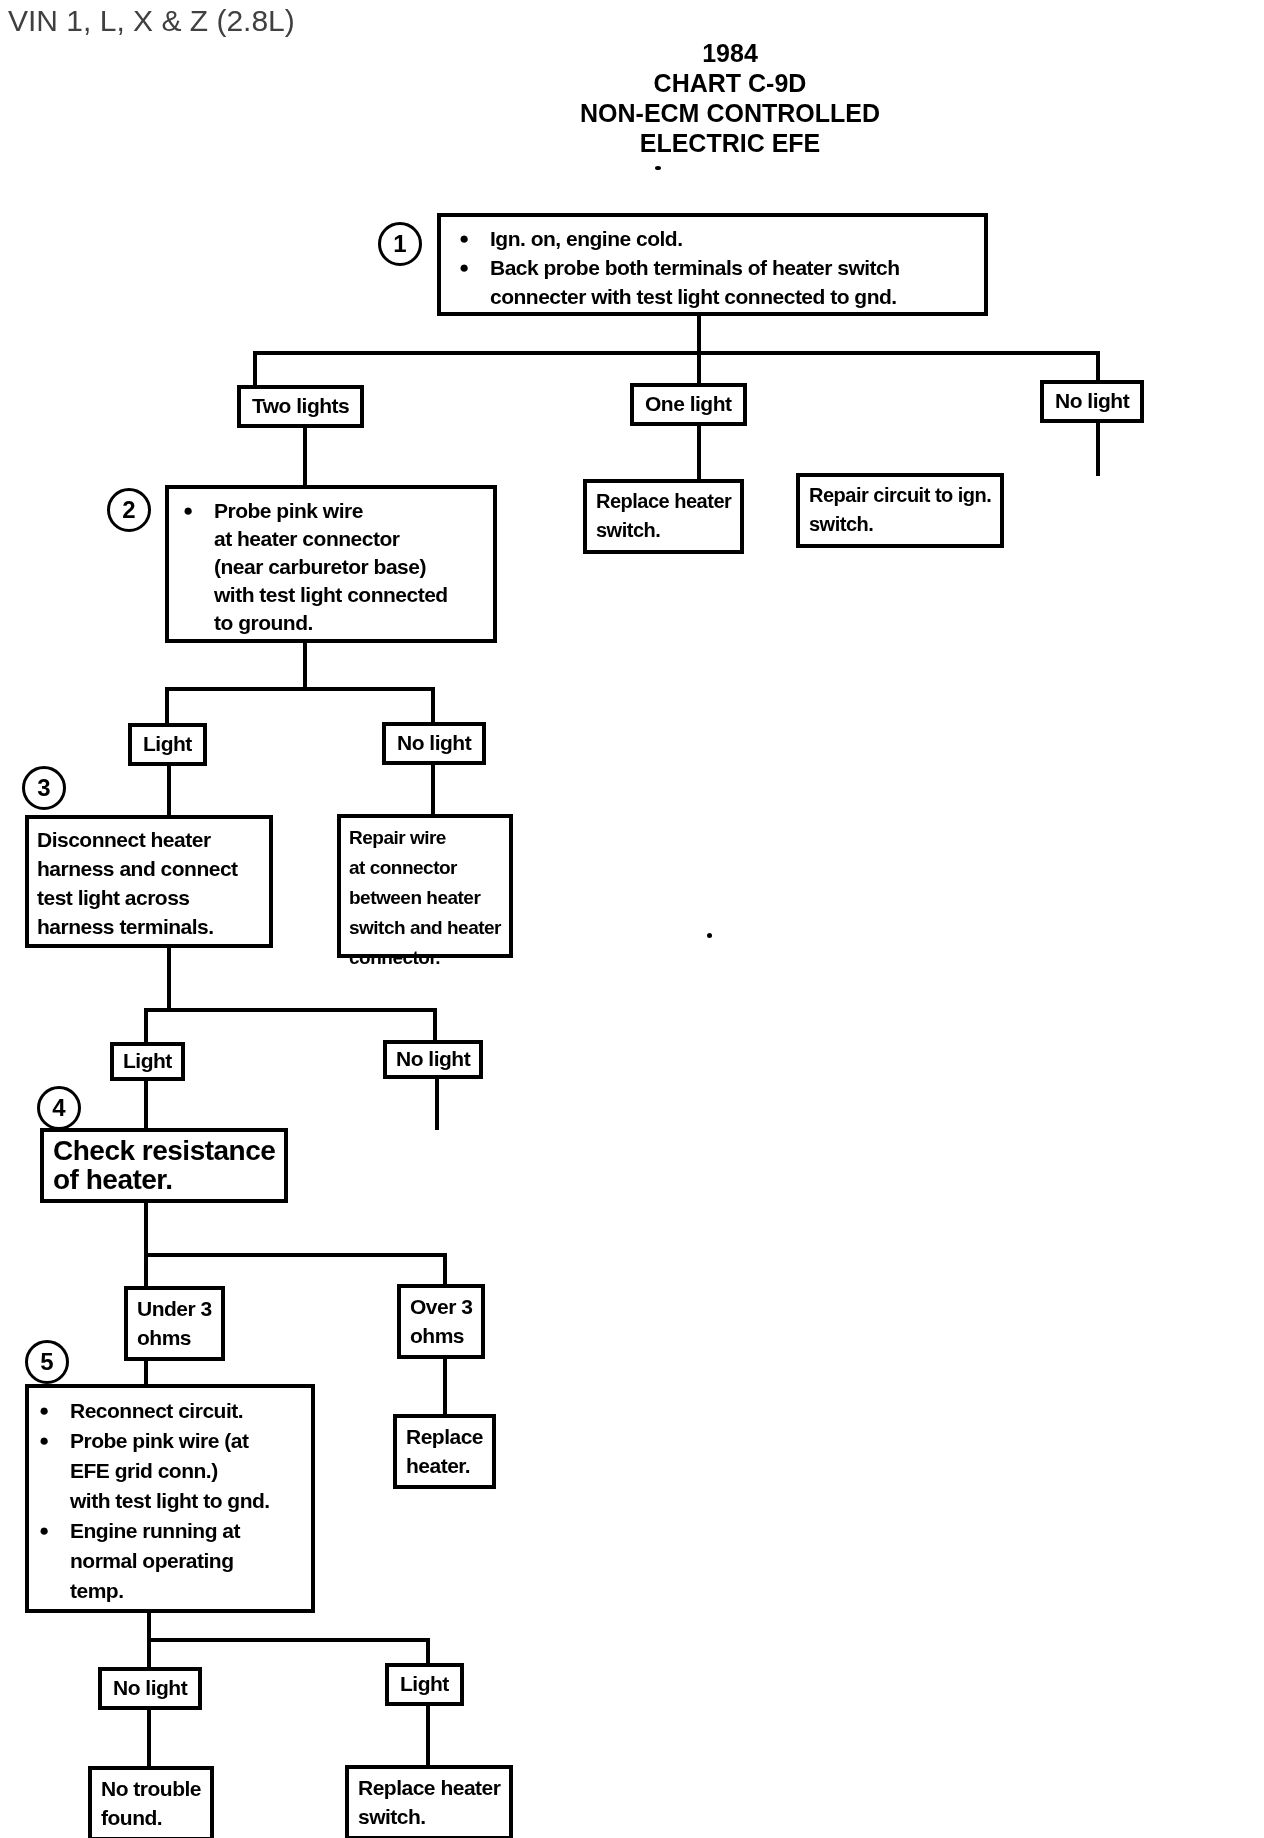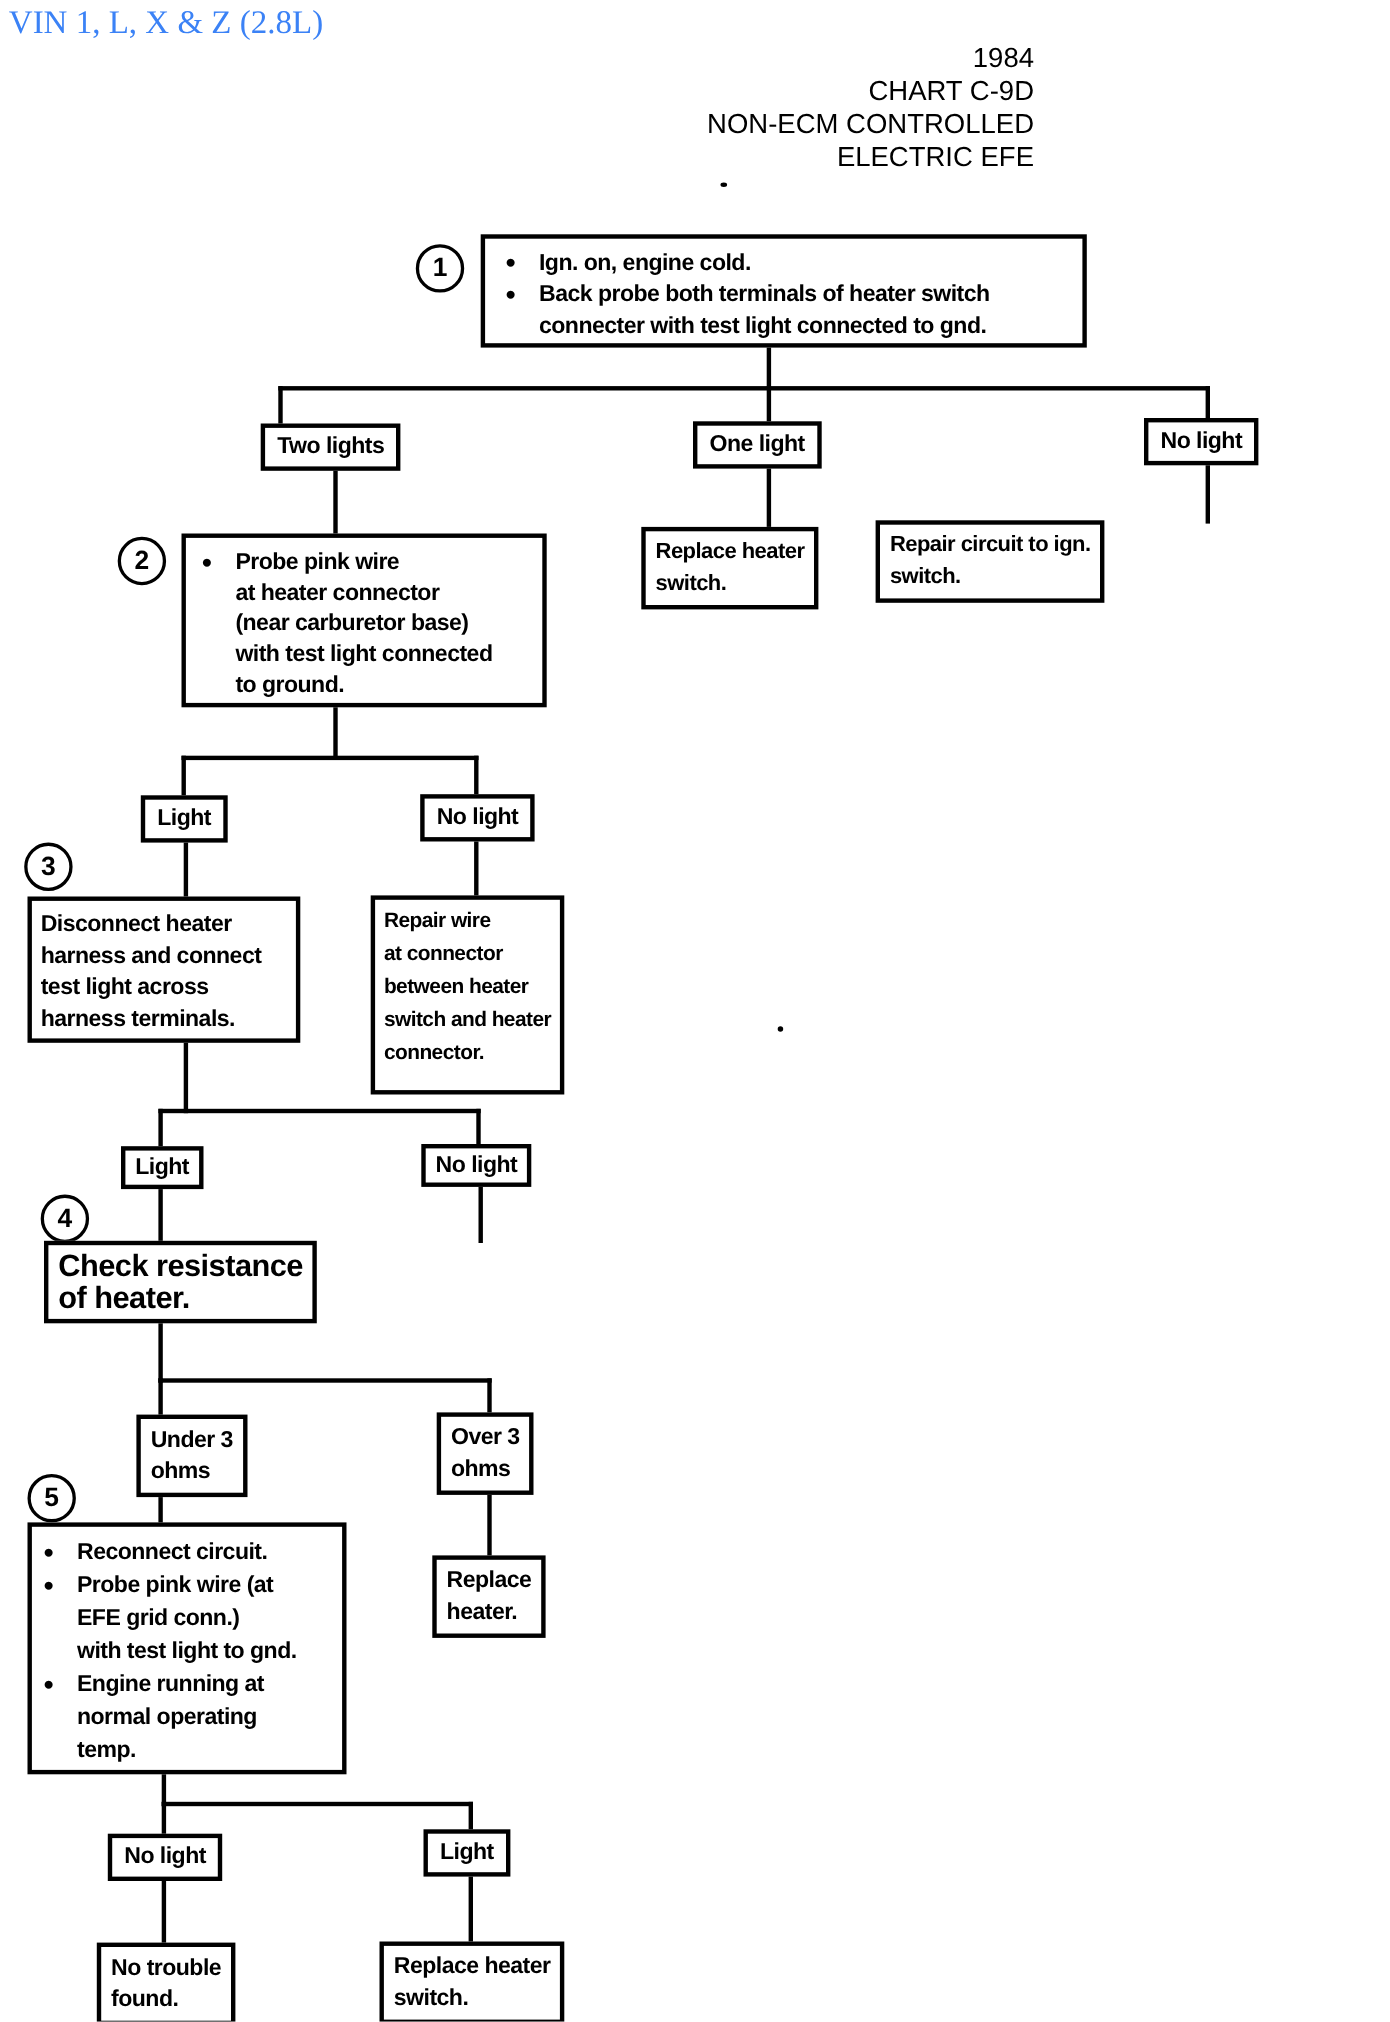--- a/index.html
+++ b/index.html
@@ -7,27 +7,27 @@
     position:relative;
     width:1264px;height:1838px;
     background:#ffffff;
     font-family:"Liberation Sans",sans-serif;
     color:#000;
     overflow:hidden;
   }
   
   .vin-block{
     position:absolute;left:8px;top:2px;
-    font-family:Liberation Serif, serif;
-    font-size:30px;line-height:38px;color:#3b82f6;
+    font-family:Liberation Sans, sans-serif;
+    font-size:30px;line-height:38px;color:#404040;
     white-space:nowrap;
   }
   .title-block{
     position:absolute;left:520px;top:38px;width:420px;
-    text-align:right;font-weight:normal;font-size:25px;line-height:30px;
+    text-align:center;font-weight:bold;font-size:25px;line-height:30px;
     letter-spacing:0px;white-space:nowrap;
   }
   
   .line{position:absolute;background:#000;}
   .v{width:4px;}
   .h{height:4px;}
   
   .circle{
     position:absolute;width:38px;height:38px;
     border:3px solid #000;border-radius:50%;
@@ -157,21 +157,21 @@
 
   <div class="node label-box" style="left:128px;top:723px;"><span>Light</span></div>
   <div class="node label-box" style="left:382px;top:722px;"><span>No light</span></div>
 
   <div class="node step-box" style="left:25px;top:815px;width:248px;height:133px;padding:6px 6px 6px 8px;line-height:29px;">
     <div>Disconnect heater</div>
     <div>harness and connect</div>
     <div>test light across</div>
     <div>harness terminals.</div>
   </div>
-  <div class="node action-box" style="left:337px;top:814px;height:181px;font-size:19px;line-height:30px;padding:5px 8px;">
+  <div class="node action-box" style="left:337px;top:814px;height:144px;font-size:19px;line-height:30px;padding:5px 8px;">
     <div>Repair wire</div>
     <div>at connector</div>
     <div>between heater</div>
     <div>switch and heater</div>
     <div>connector.</div>
   </div>
 
   <div class="node label-box" style="left:110px;top:1042px;padding:1px 9px 2px;"><span>Light</span></div>
   <div class="node label-box" style="left:383px;top:1040px;padding:1px 9px 2px;"><span>No light</span></div>
 

